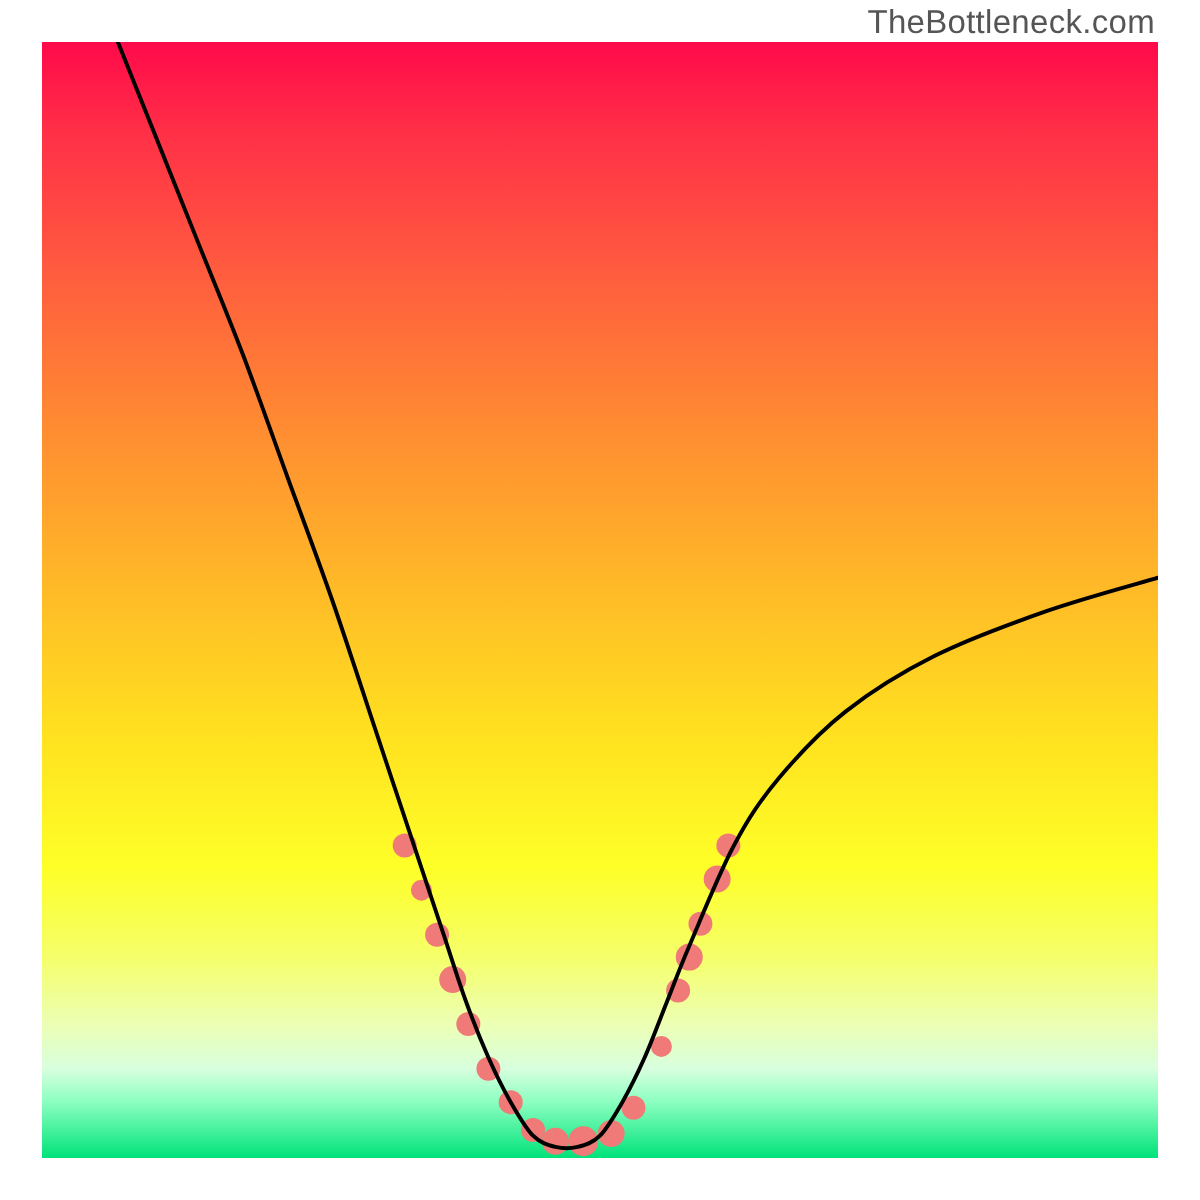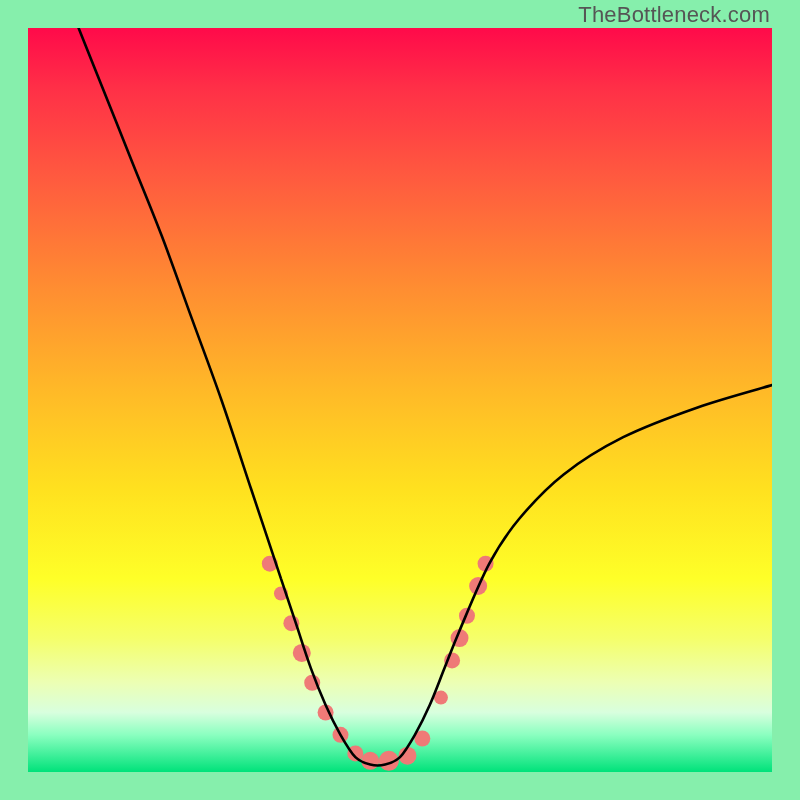--- a/index.html
+++ b/index.html
@@ -8,21 +8,21 @@
     width: 800px;
     height: 800px;
     overflow: hidden;
     background: #000;
     font-family: Arial, Helvetica, sans-serif;
   }
   .frame {
     position: absolute;
     left: 0; top: 0;
     width: 800px; height: 800px;
-    background: #86efac;
+    background: #ffffff;
   }
   .plot {
     position: absolute;
     left: 28px;
     top: 28px;
     width: 744px;
     height: 744px;
     overflow: hidden;
   }
   .gradient {

